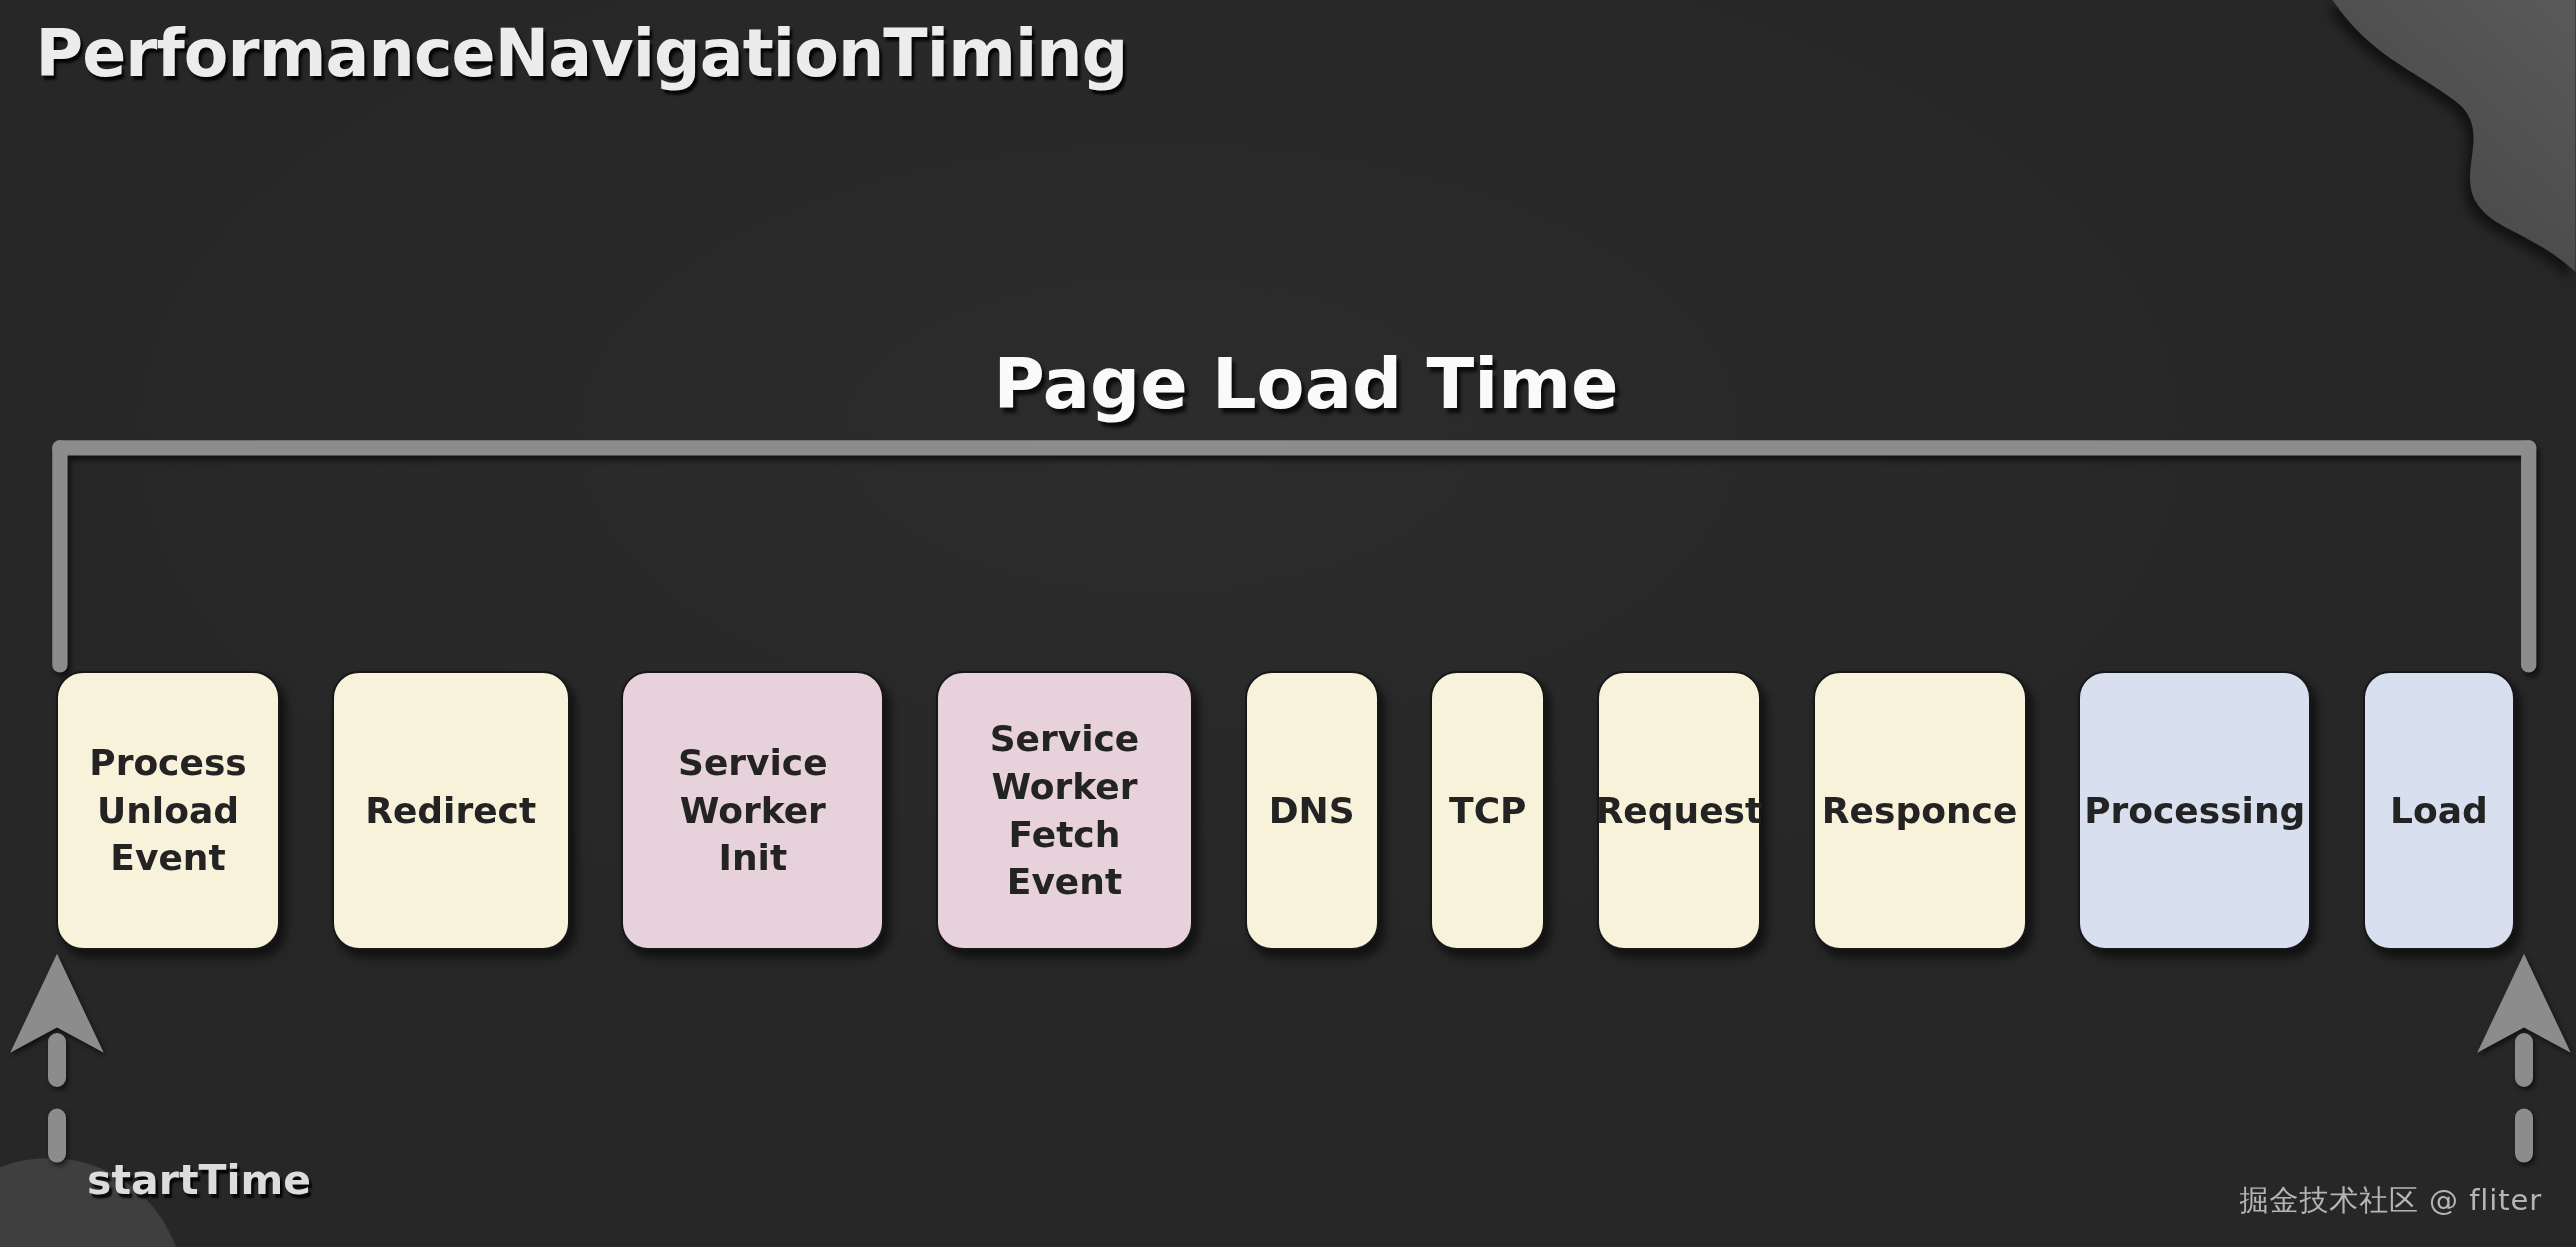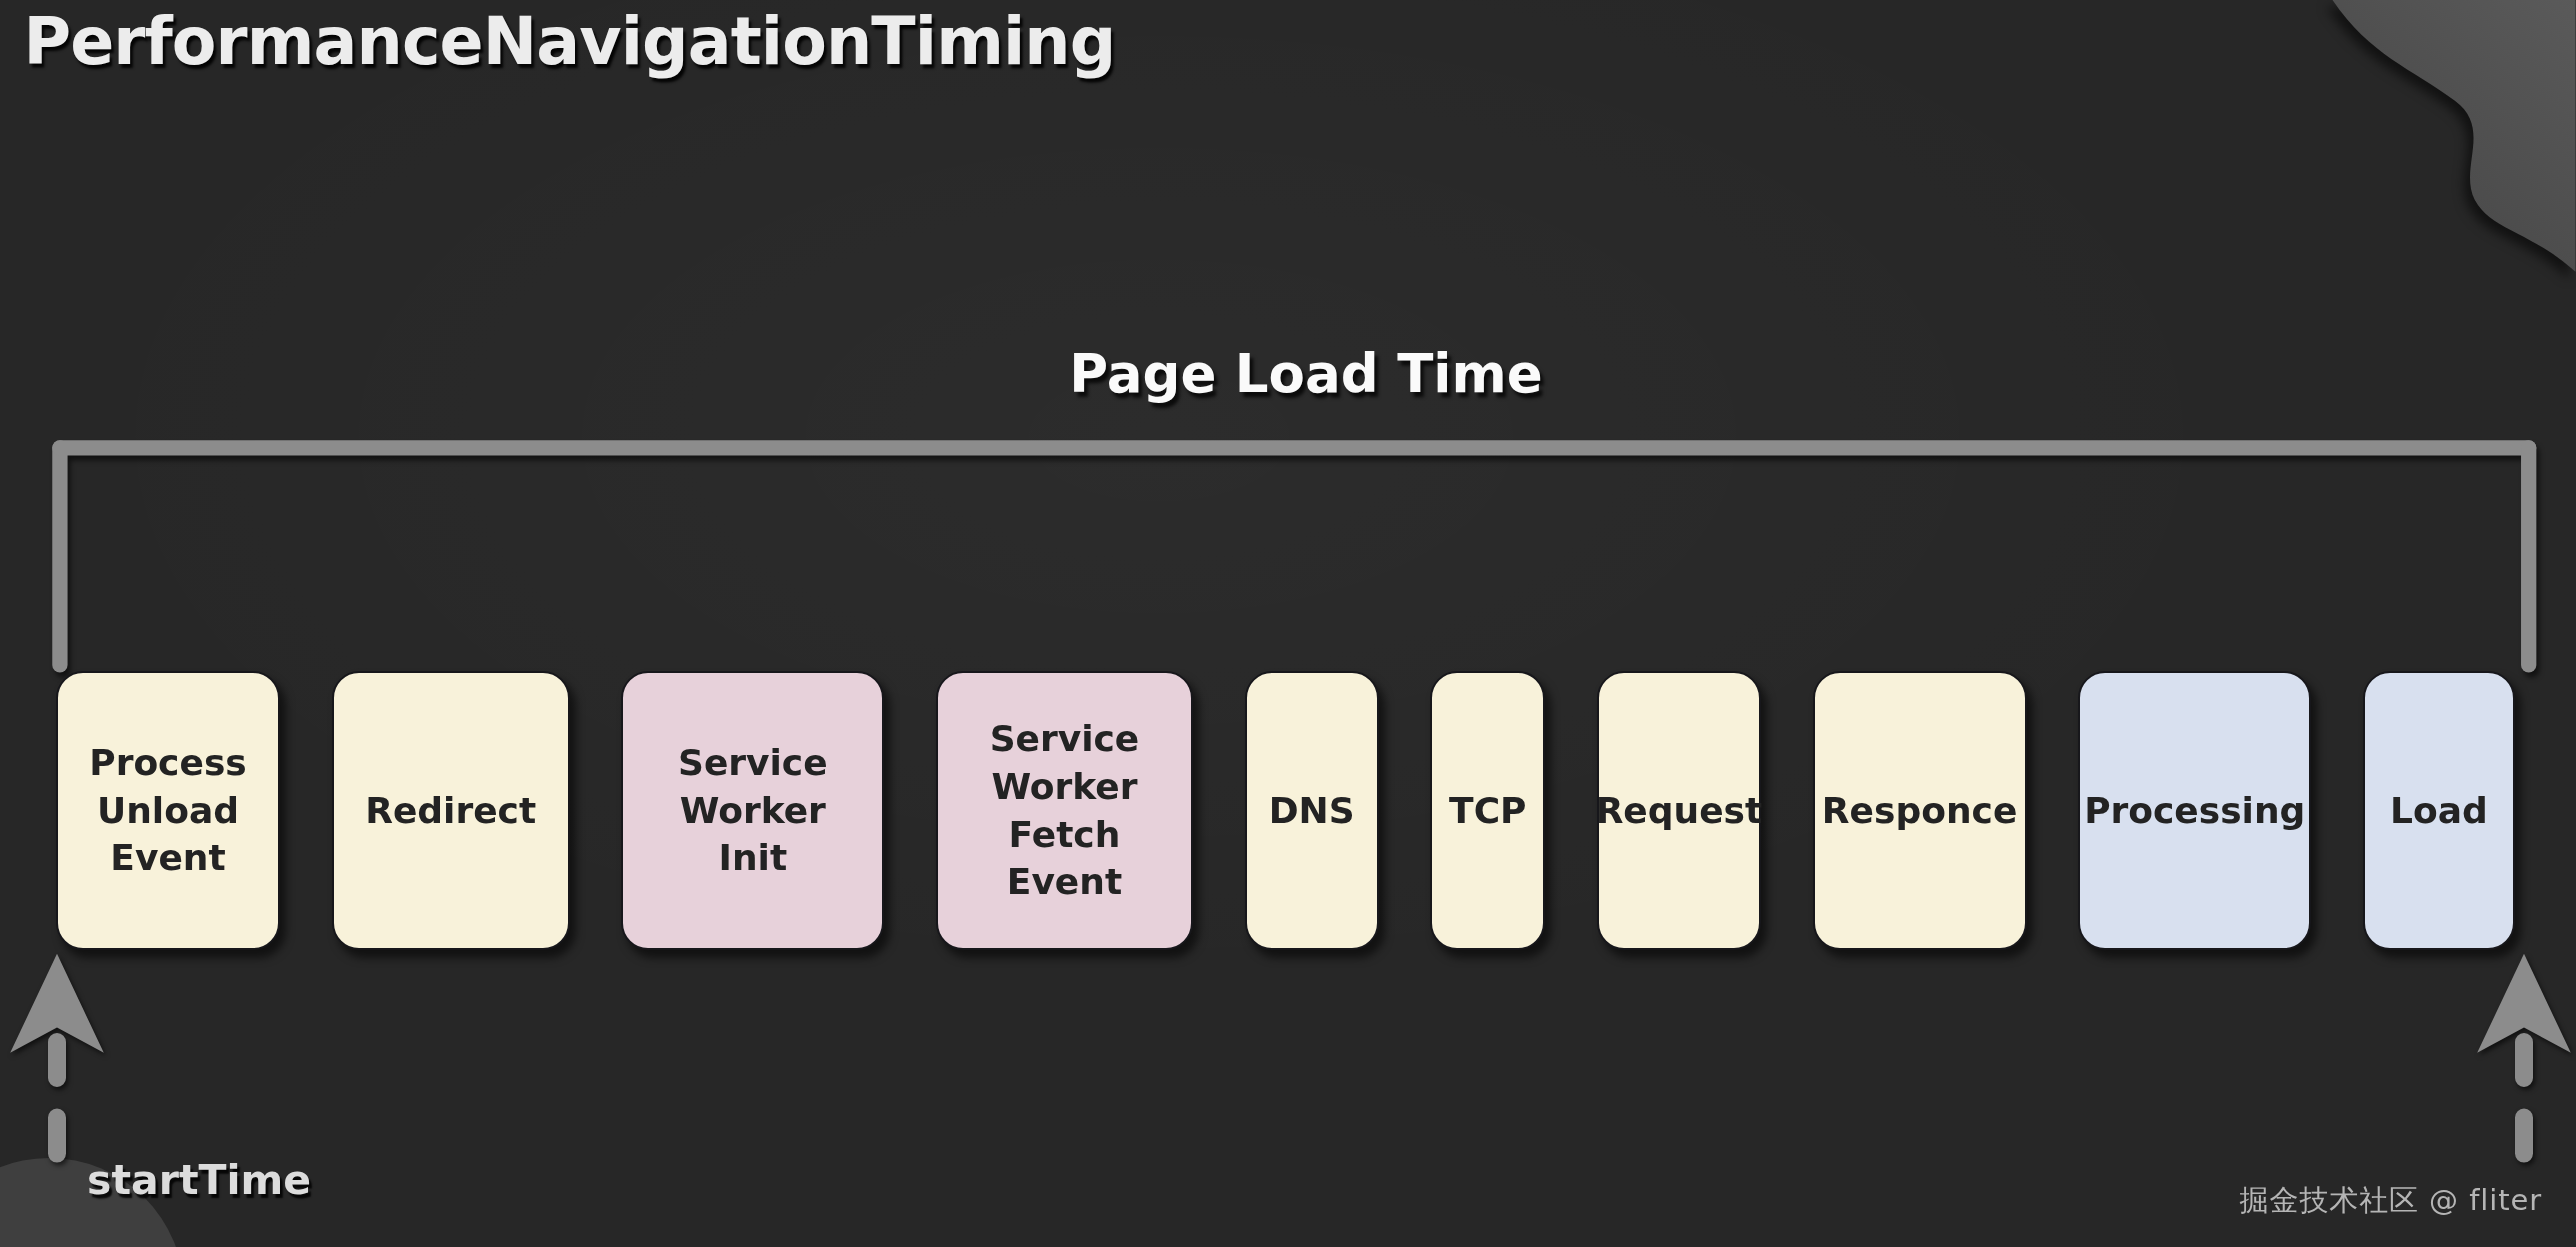--- a/index.html
+++ b/index.html
@@ -8,28 +8,28 @@
     background:
       radial-gradient(ellipse 1622px 811px at 45% 35%, rgba(255,255,255,0.025), rgba(0,0,0,0) 70%),
       var(--bg,#272727);
     font-family:"DejaVu Sans","Liberation Sans",sans-serif;
   }
   .blob-tr{position:absolute;top:0;right:0;width:469px;height:288px;
     filter:drop-shadow(-5.4px 7.2px 5.4px rgba(0,0,0,0.55));}
   .blob-bl{position:absolute;left:-86px;top:1158px;width:270px;height:270px;
     border-radius:50%;background:#3f3f3f;}
   .title{
-    position:absolute;left:23.4px;top:3.6px;margin:0;
+    position:absolute;left:23.4px;top:3.6px;margin:12px;
     font-size:65px;font-weight:bold;letter-spacing:-0.9px;
     color:#ececec;text-shadow:2.7px 3.6px 2.7px rgba(0,0,0,0.9);
     white-space:nowrap;
   }
   .bracket-label{
     position:absolute;left:36px;right:0;top:343px;text-align:center;
-    font-size:53px;font-weight:bold;color:#fafafa;
+    font-size:70px;font-weight:bold;color:#fafafa;
     text-shadow:3.6px 4.5px 3.6px rgba(0,0,0,0.75);
   }
   .bracket{position:absolute;left:0;top:0;width:2576px;height:1247px;
     filter:drop-shadow(3.6px 5.4px 2.7px rgba(0,0,0,0.55));}
   .stages{
     position:absolute;left:56px;top:671px;width:2459px;height:279px;
     display:flex;justify-content:space-between;align-items:stretch;
   }
   .stage-box{
     box-sizing:border-box;border-radius:27px;border:2.7px solid #17171b;

